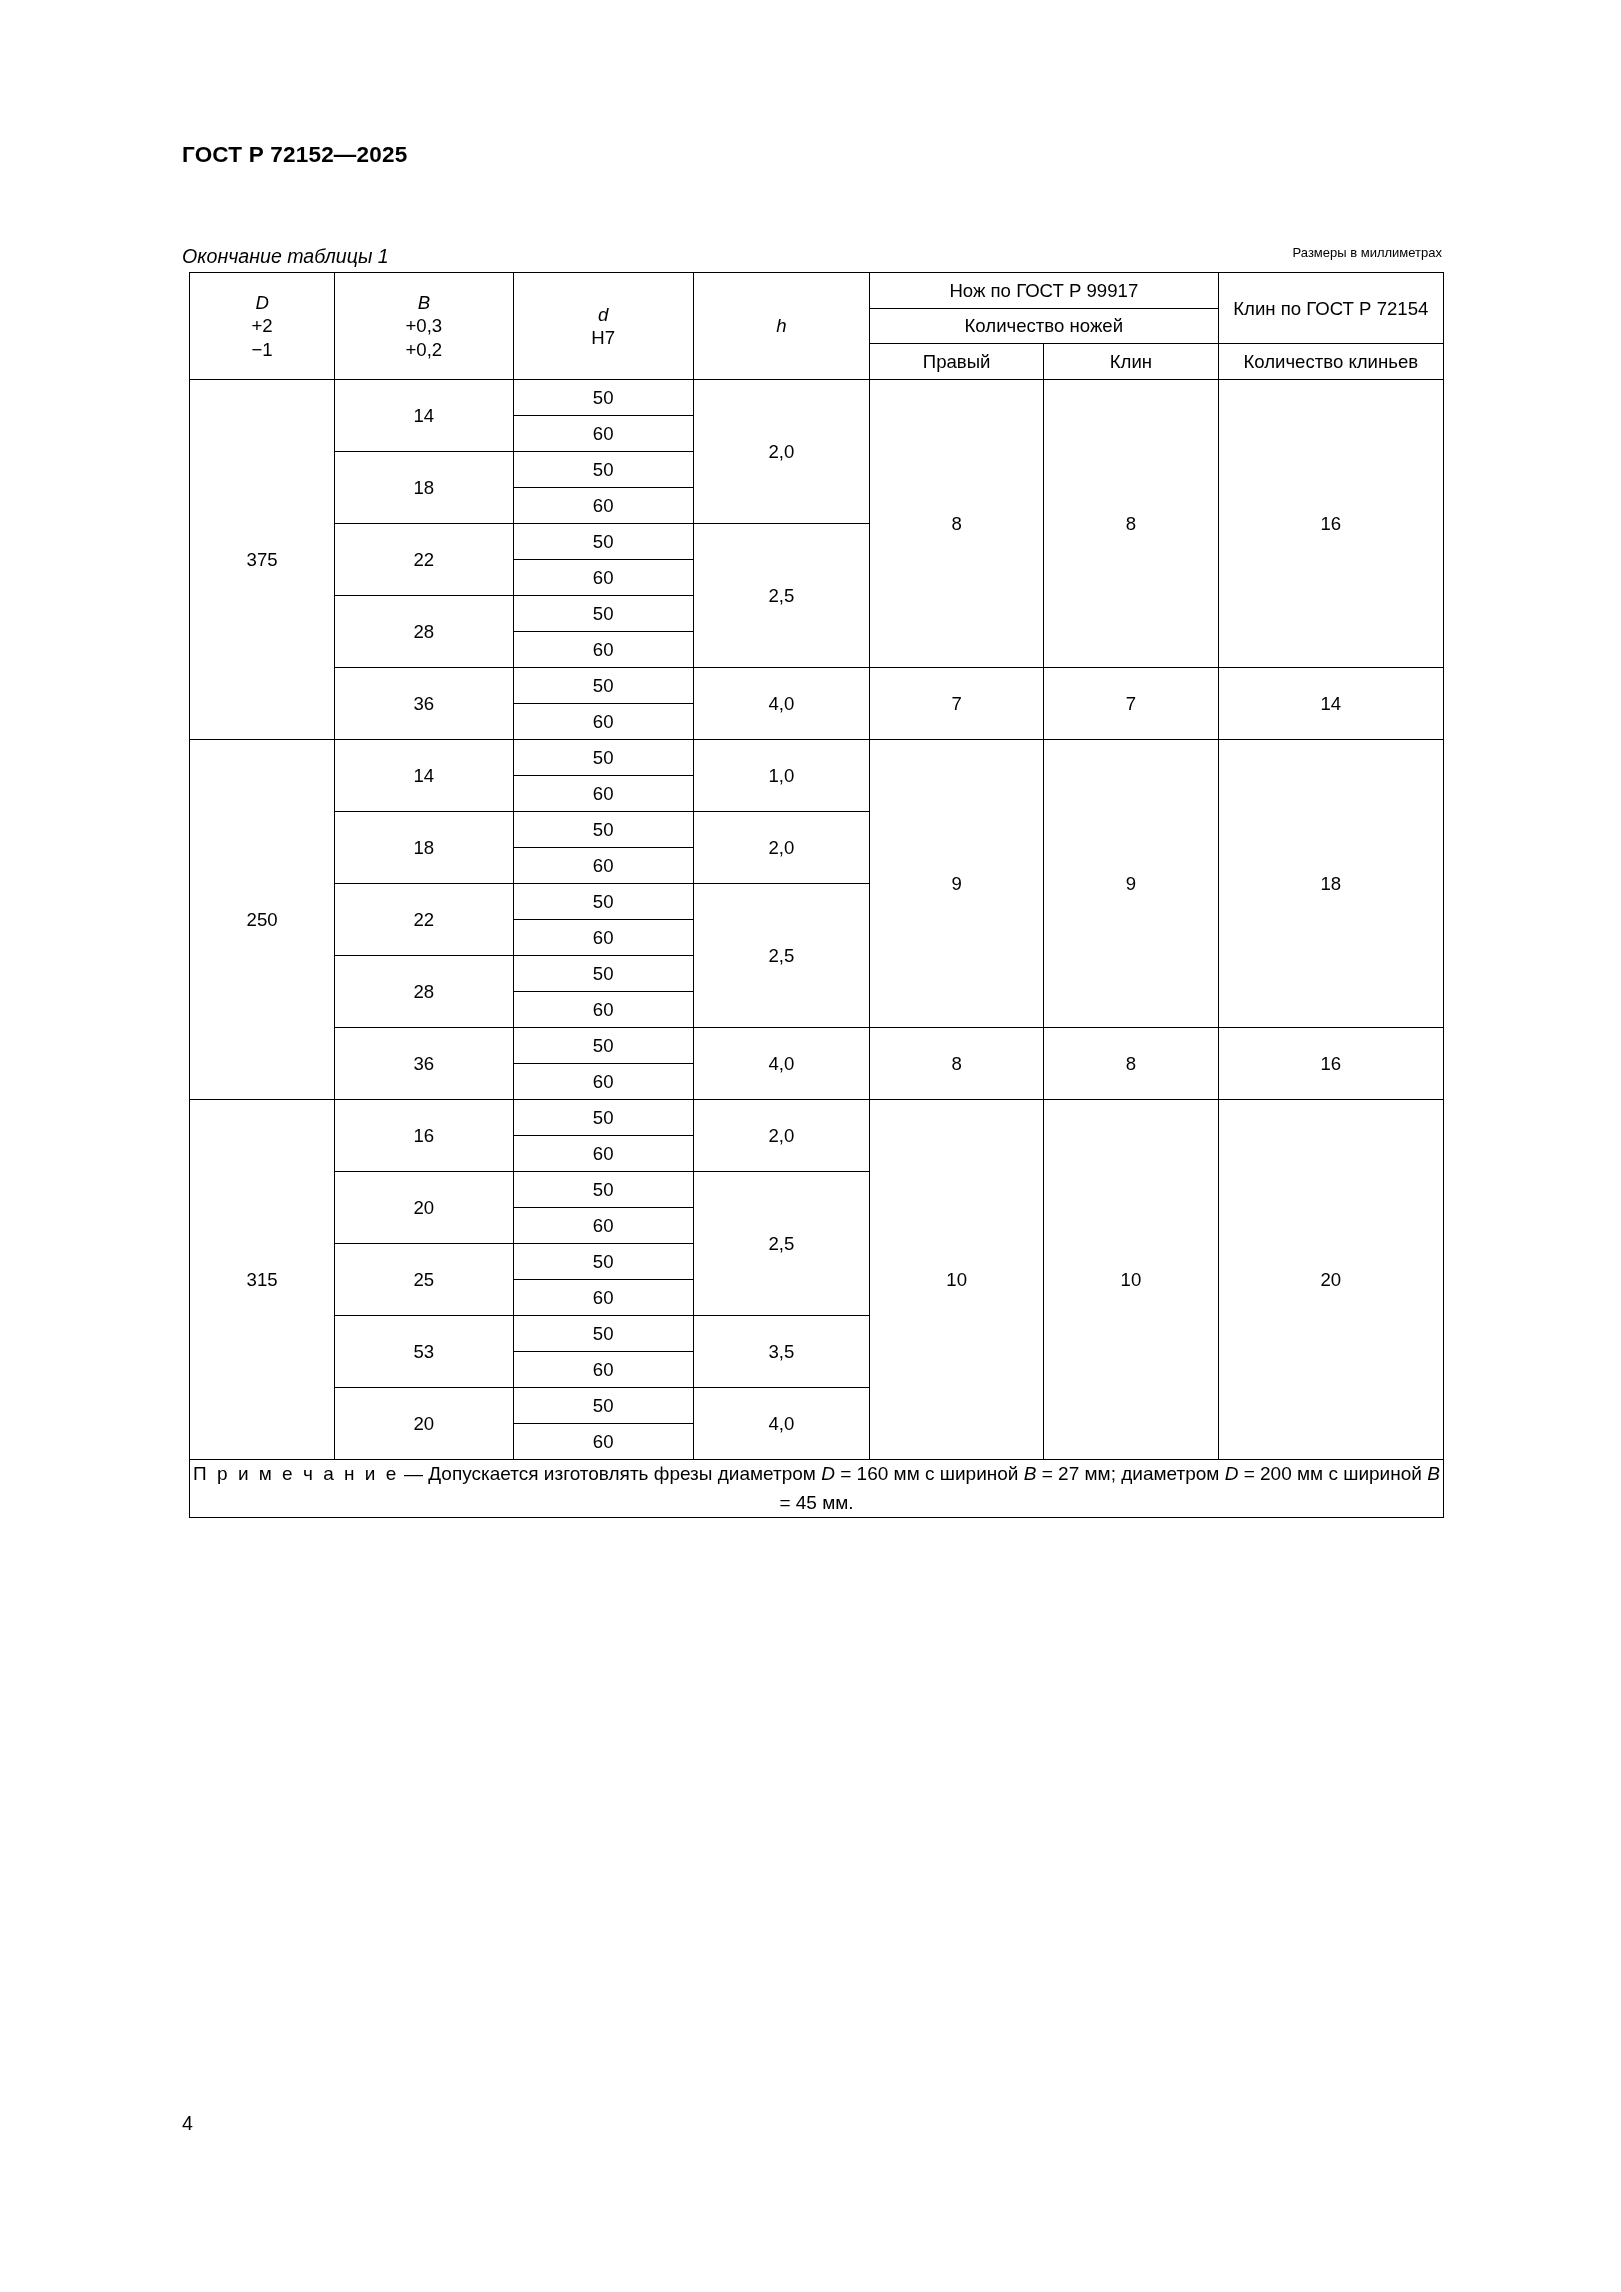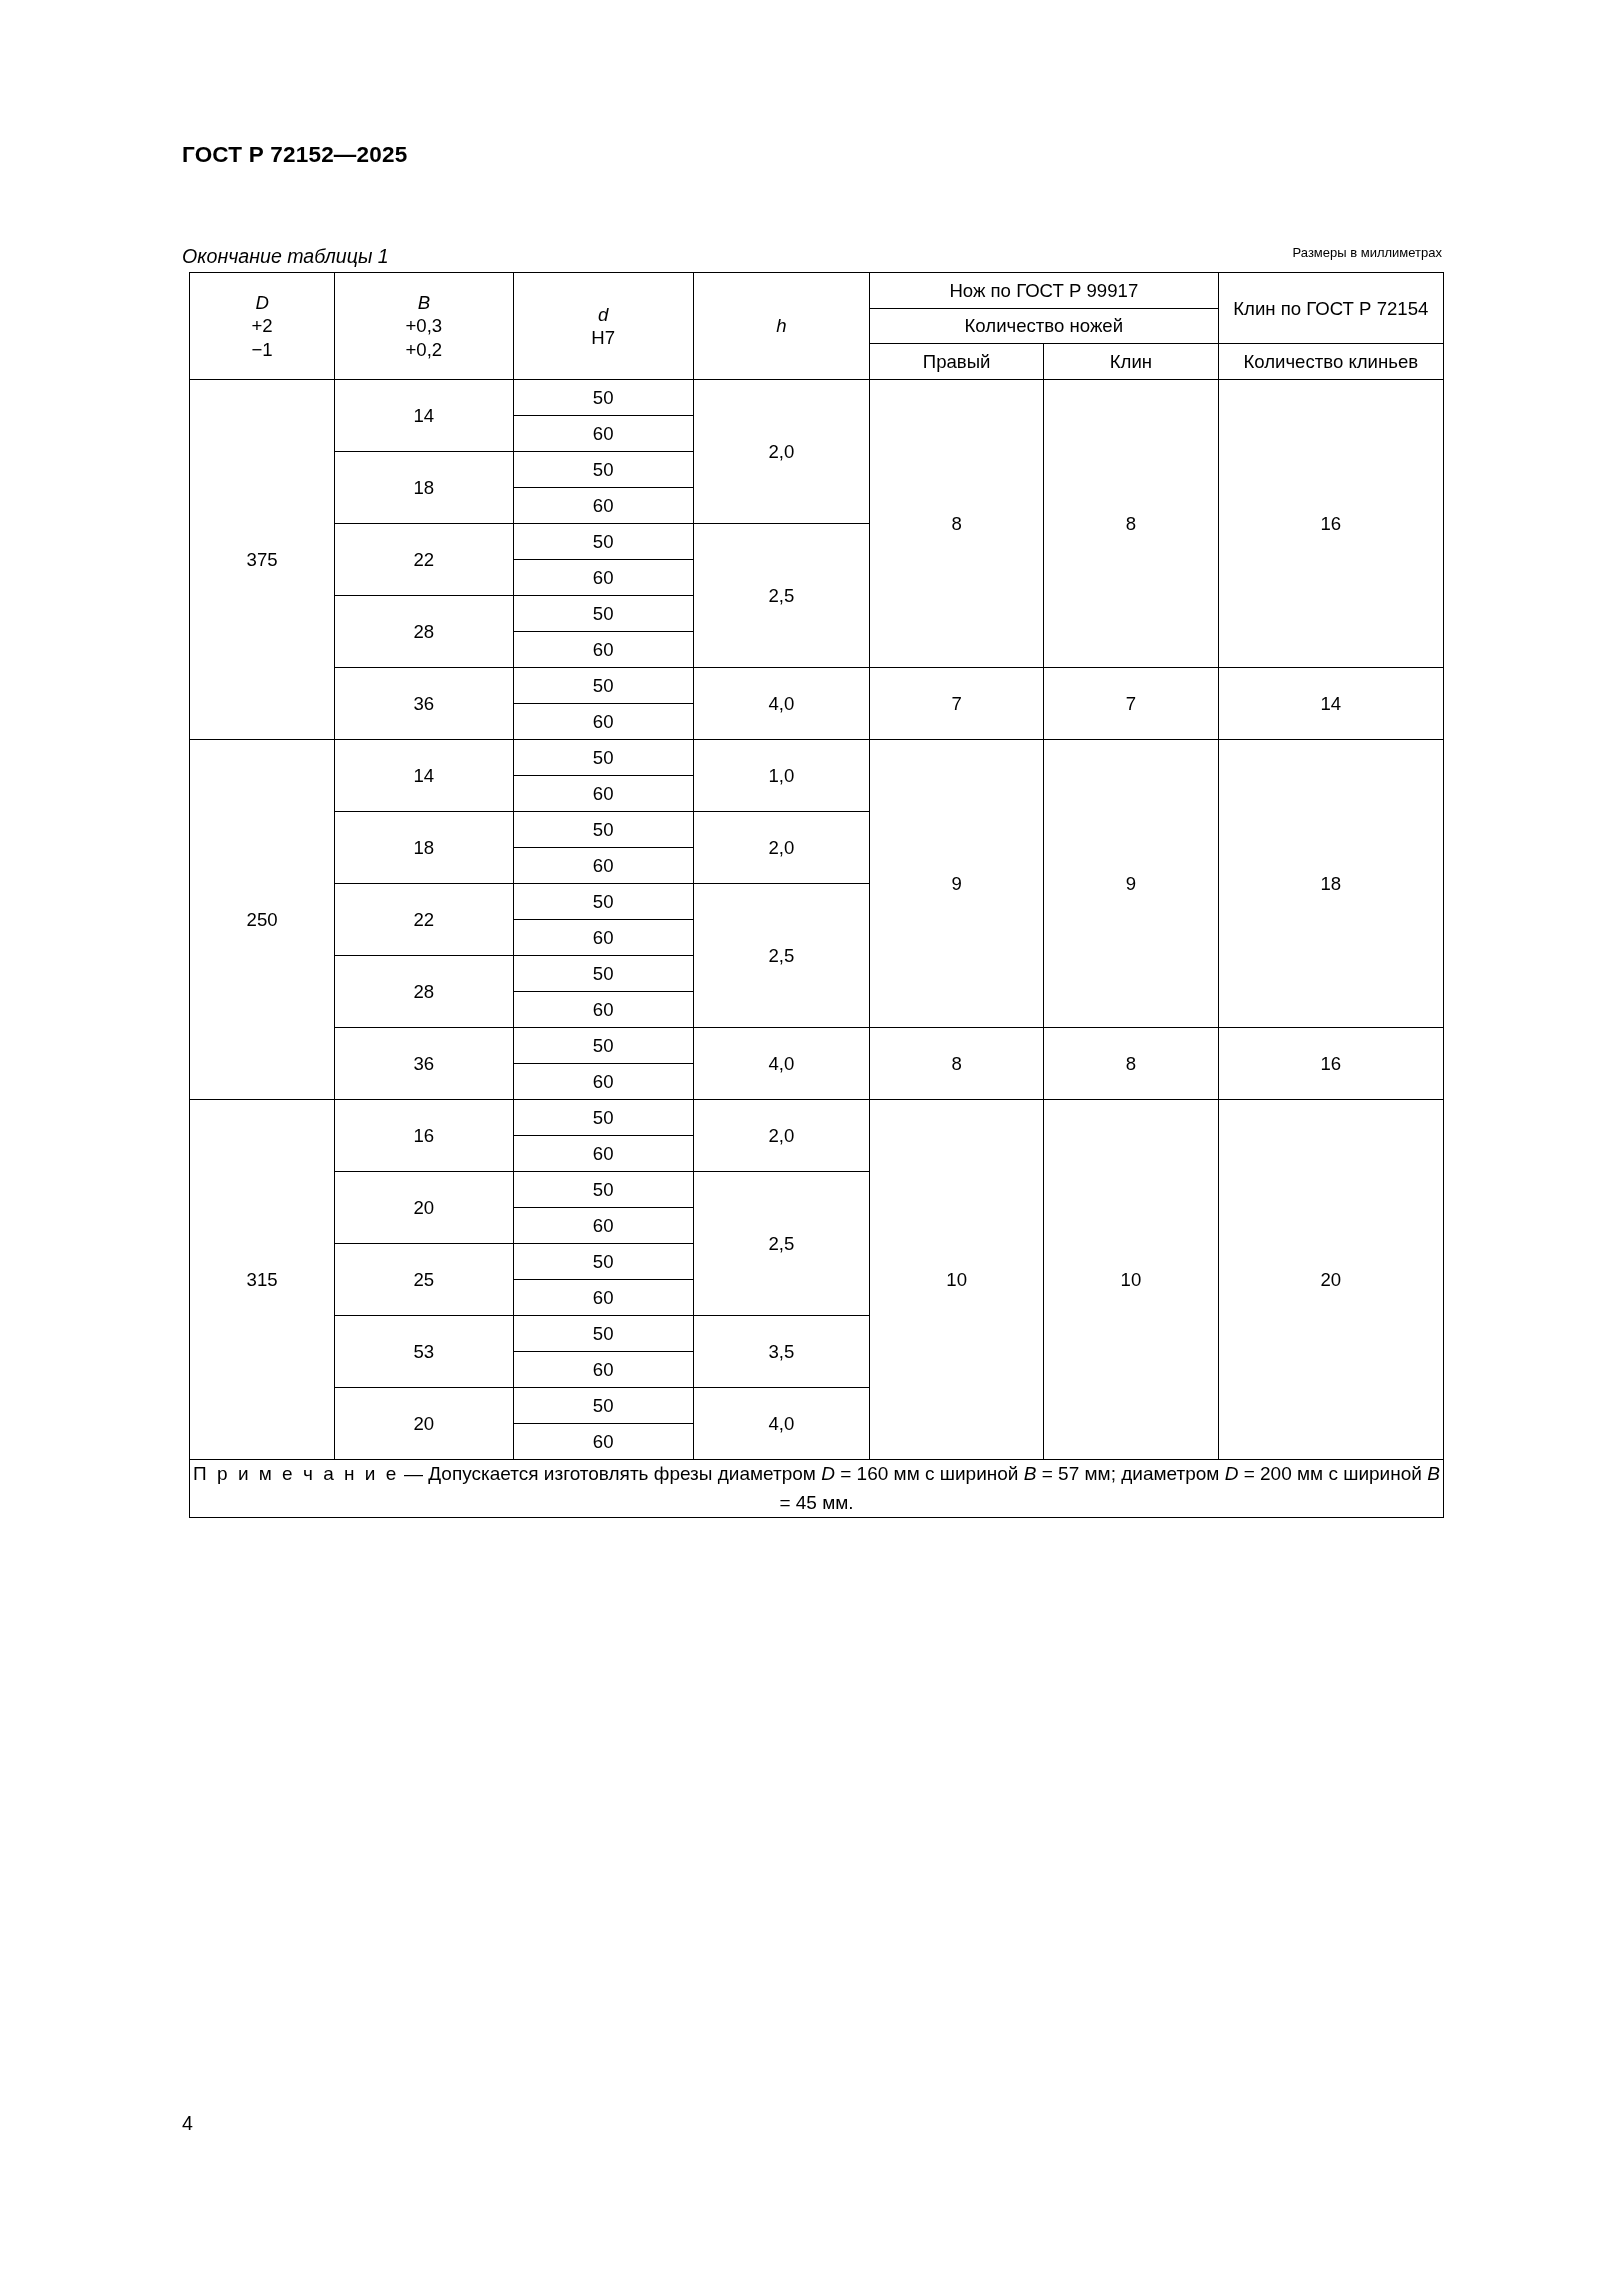--- a/index.html
+++ b/index.html
@@ -286,21 +286,21 @@
           <td>50</td>
           <td rowspan="2">4,0</td>
         </tr>
         <tr class="row-cell">
           <td>60</td>
         </tr>
       </tbody>
     <tfoot>
       <tr>
         <td colspan="7" class="note-cell">
-          <span class="note-sp">П р и м е ч а н и е</span><span> — Допускается изготовлять фрезы диаметром </span><i class="v">D</i><span> = 160 мм с шириной </span><i class="v">B</i><span> = 57 мм; диаметром </span><i class="v">D</i><span> = 200 мм с шириной </span><i class="v">B</i><span> = 45 мм.</span>
+          <span class="note-sp">П р и м е ч а н и е</span><span> — Допускается изготовлять фрезы диаметром </span><i class="v">D</i><span> = 160 мм с шириной </span><i class="v">B</i><span> = 27 мм; диаметром </span><i class="v">D</i><span> = 200 мм с шириной </span><i class="v">B</i><span> = 45 мм.</span>
         </td>
       </tr>
     </tfoot>
   </table>
 
   <div class="page-number">4</div>
 
 </div>
 
 

